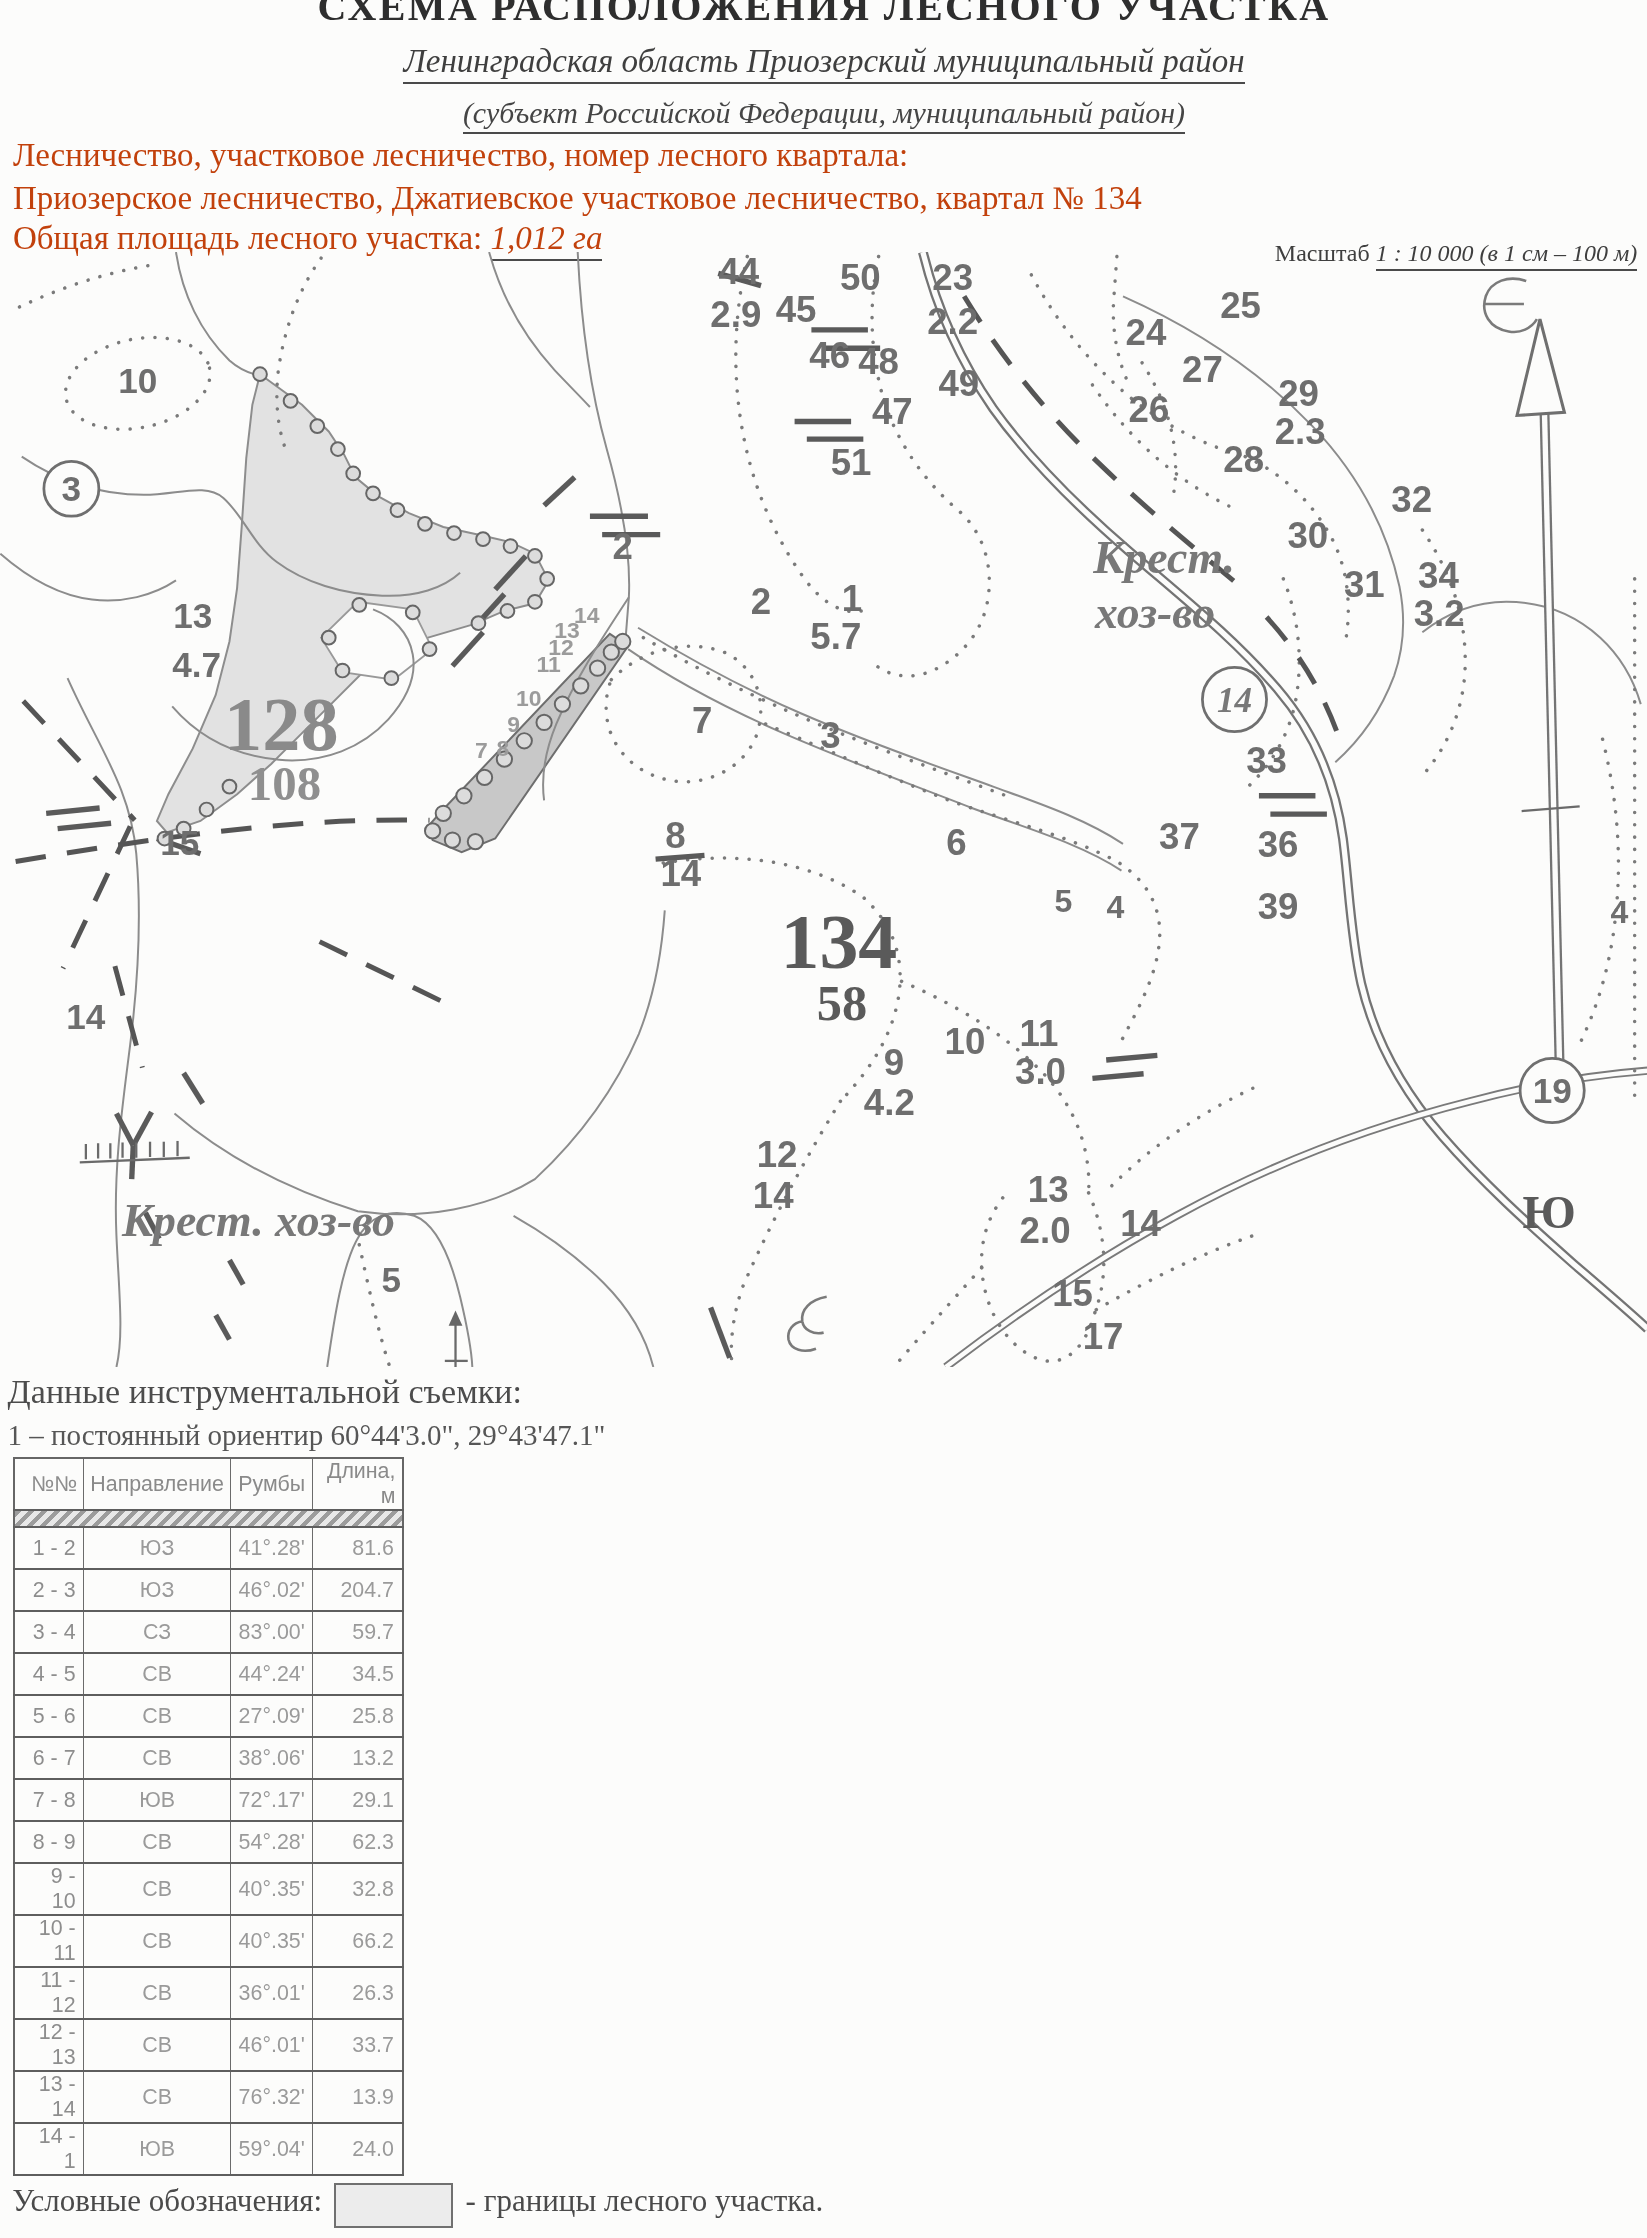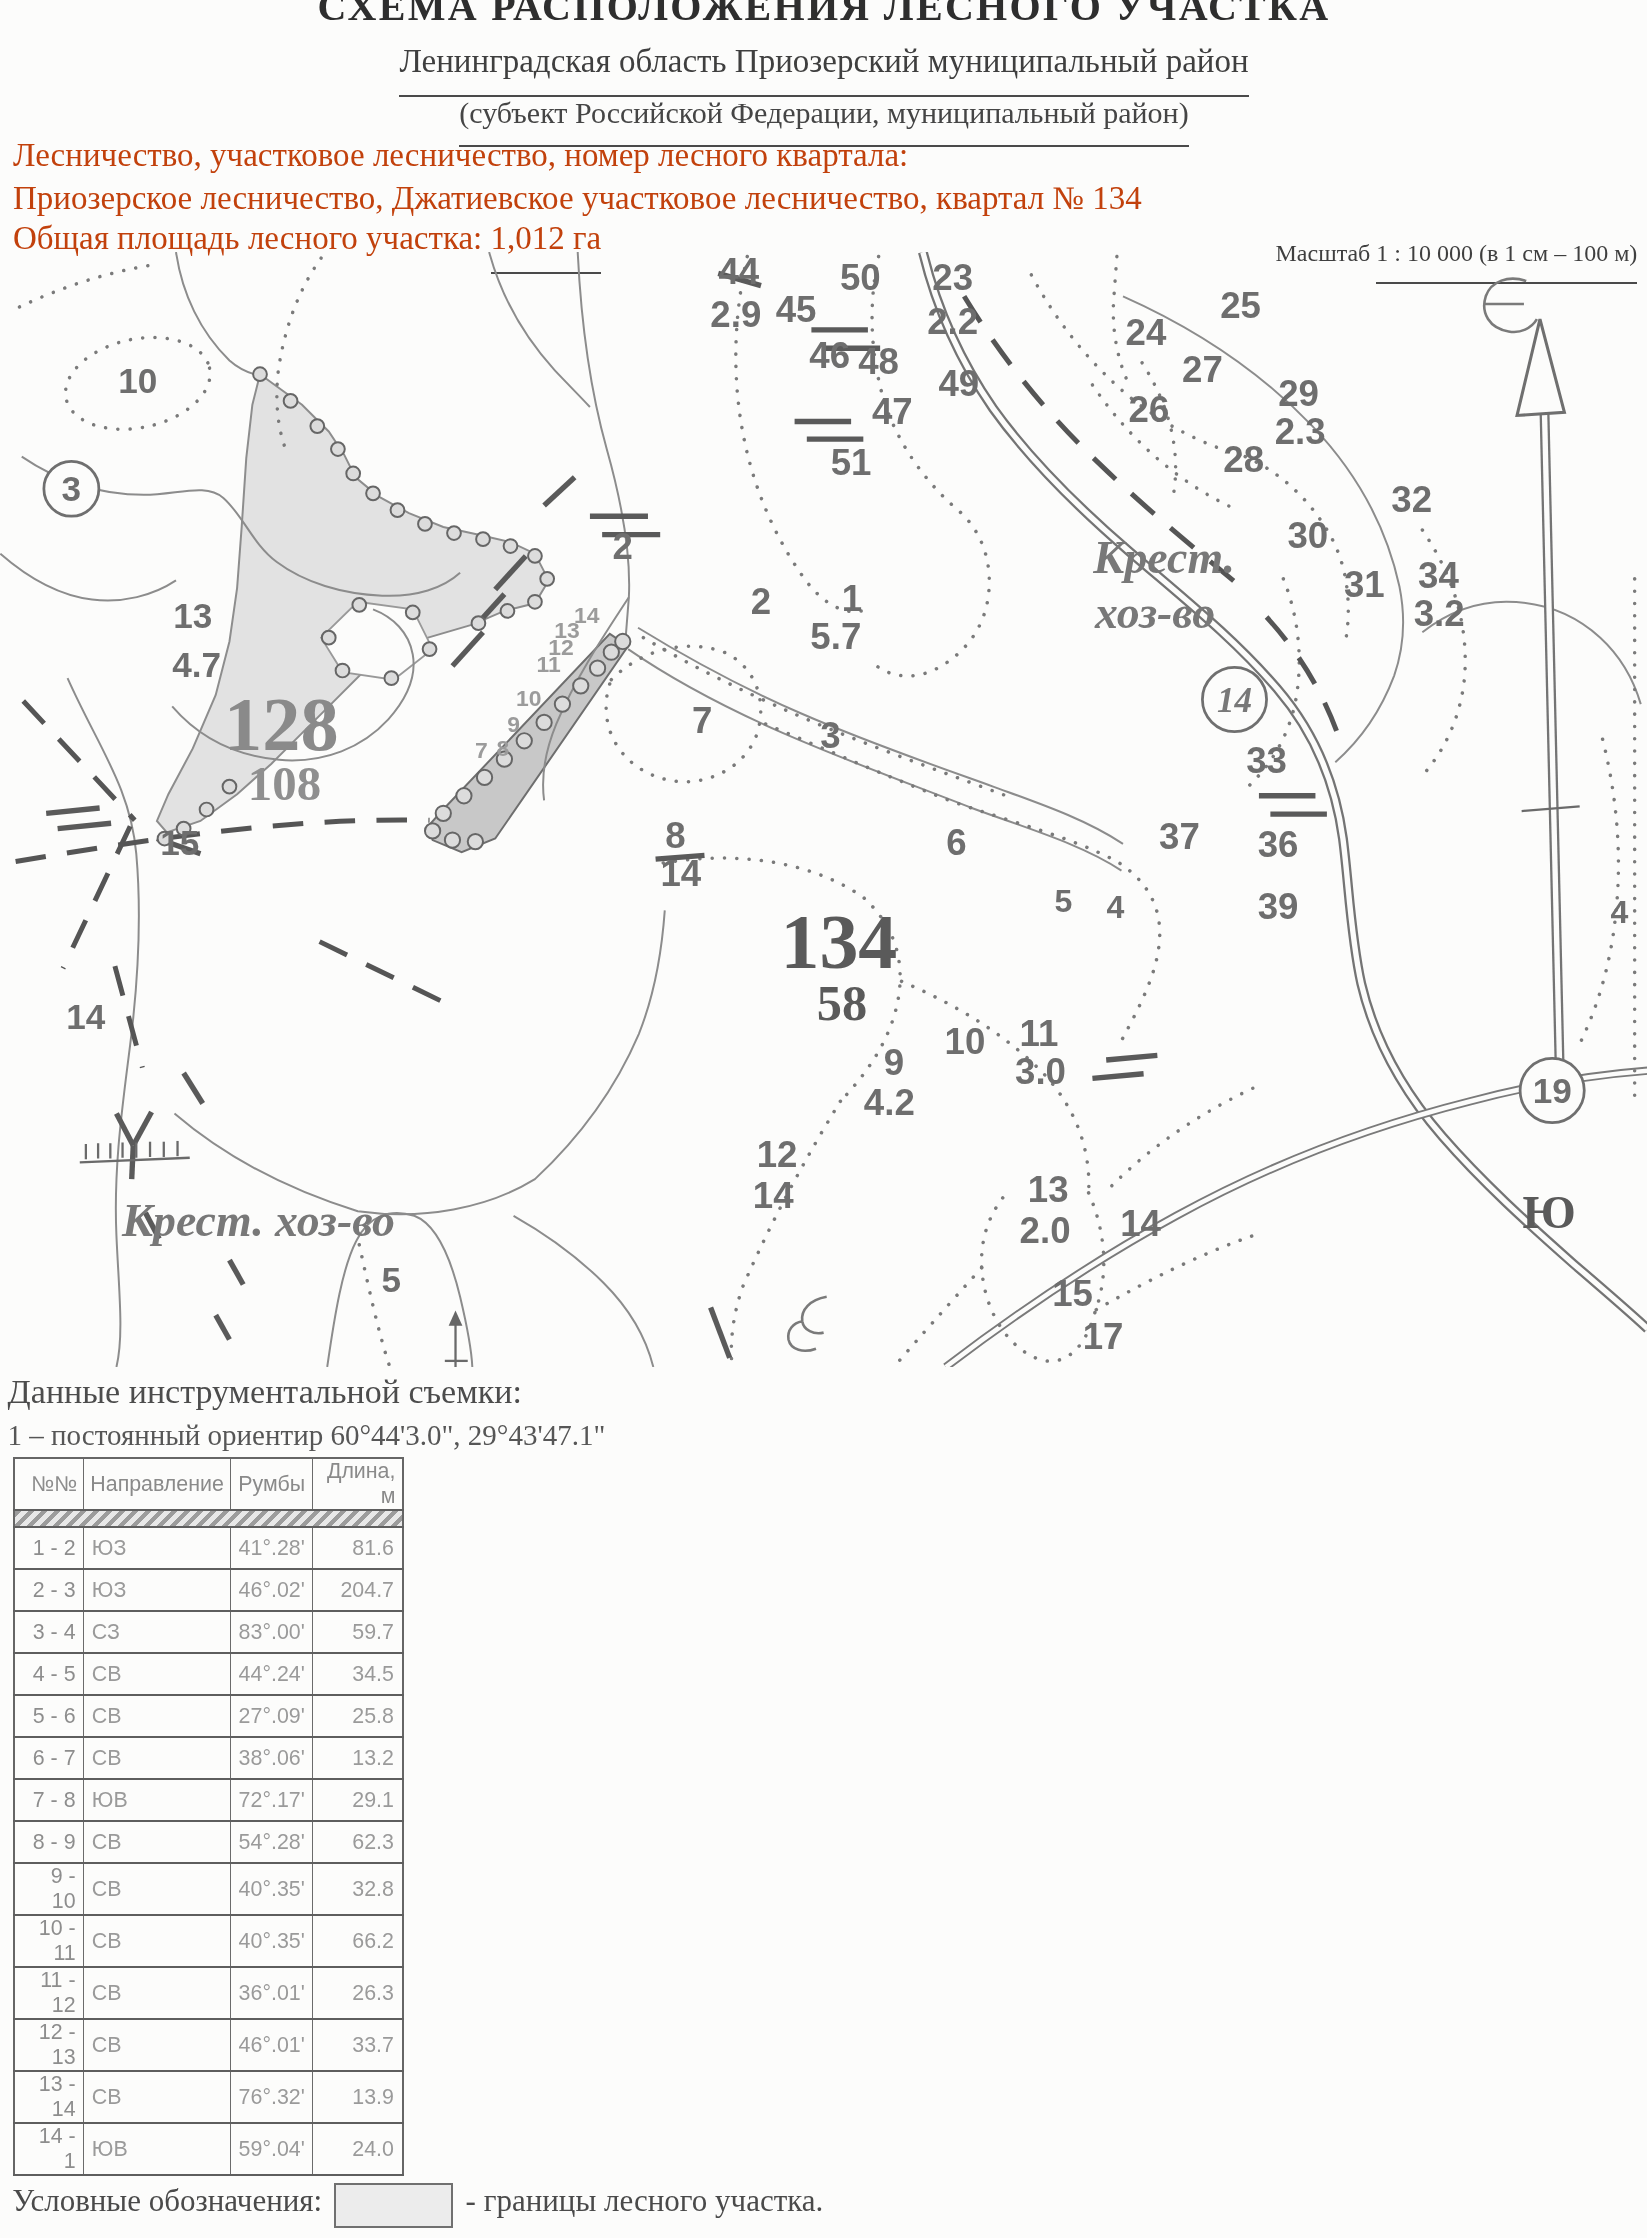--- a/index.html
+++ b/index.html
@@ -3,21 +3,21 @@
 <meta charset="utf-8">
 <style>
   html,body{margin:0;padding:0;}
   body{
     width:1648px;height:2239px;position:relative;overflow:hidden;
     background:#fcfcfb;color:#3c3c3c;
     font-family:"Liberation Serif", serif;
   }
   .abs{position:absolute;}
   .ctr{left:0;width:100%;text-align:center;}
-  .ul{border-bottom:2.3px solid #4a4a4a;padding-bottom:16px;}
+  .ul{border-bottom:2.3px solid #4a4a4a;padding-bottom:3px;font-style:italic;}
   .title-cut{top:-17px;font-size:40px;font-weight:bold;letter-spacing:2.3px;color:#2e2e2e;white-space:nowrap;}
   .h-region{top:43px;font-size:33px;color:#3f3f3f;}
   .h-sub{top:96px;font-size:30px;color:#454545;}
   .h-left{left:13px;font-size:33px;color:#c2410c;white-space:nowrap;}
   .scale{top:240px;right:10.7px;font-size:24px;color:#3f3f3f;white-space:nowrap;}
   
   svg{position:absolute;top:252px;left:0;}
   .ln{fill:none;stroke:#8c8c8c;stroke-width:2.6;}
   .ln2{fill:none;stroke:#7a7a7a;stroke-width:3.4;}
   .dot{fill:none;stroke:#7a7a7a;stroke-width:4.6;stroke-dasharray:0.1 16;stroke-linecap:round;}
@@ -41,21 +41,21 @@
   .ccl{fill:#fcfcfb;stroke:#6f6f6f;stroke-width:3.6;}
   
   .survey-h{top:1373px;left:7.6px;font-size:34px;color:#4c4c4c;}
   .survey-ref{top:1419px;left:7.6px;font-size:29px;color:#565656;}
   table.srv{position:absolute;top:1457px;left:13px;border-collapse:collapse;
     font-family:"Liberation Sans", sans-serif;font-size:21.4px;color:#9a9a9a;
     border:2.3px solid #666;}
   table.srv th{font-weight:normal;color:#8a8a8a;border:1.5px solid #6b6b6b;border-bottom:2.3px solid #5e5e5e;height:41px;padding:0 6.1px;text-align:left;}
   table.srv td{border:1.5px solid #6b6b6b;border-top:2.3px solid #5e5e5e;border-bottom:2.3px solid #5e5e5e;height:40px;padding:0 7.6px;}
   table.srv .c0{width:53px;text-align:right;color:#8d8d8d;}
-  table.srv .c1{width:107px;text-align:left;}
+  table.srv .c1{width:107px;text-align:center;}
   table.srv .c2{width:61px;text-align:center;}
   table.srv .c3{width:73px;text-align:right;}
   tr.hatch td{height:15.3px;padding:0;border-top:2.3px solid #5e5e5e;
     background:repeating-linear-gradient(135deg,#9c9c9c 0 4.6px,#e8e8e8 4.6px 9.2px);}
   
   .legend{top:2183px;left:12.2px;font-size:31px;color:#4a4a4a;display:flex;gap:12.2px;}
   .swatch{display:inline-block;width:115px;height:41px;border:2.3px solid #707070;background:#ececec;vertical-align:middle;}
 </style>
 </head>
 <body>

